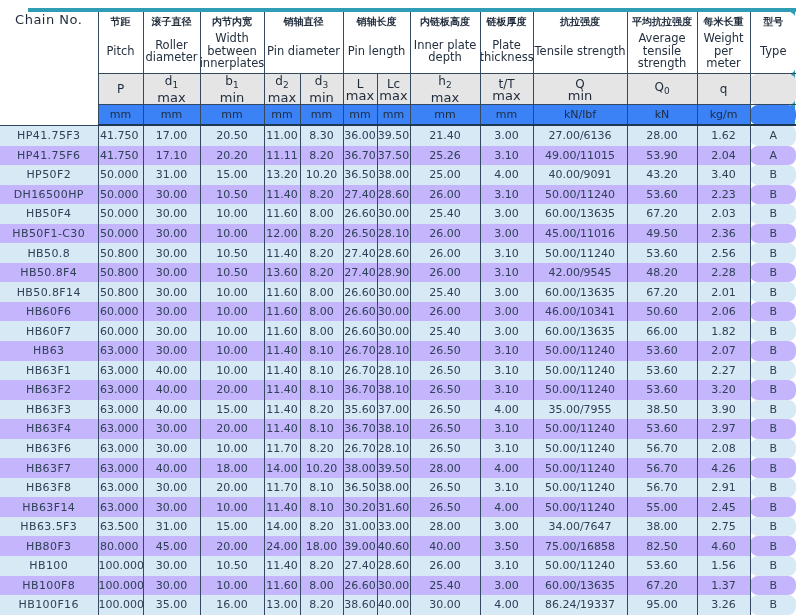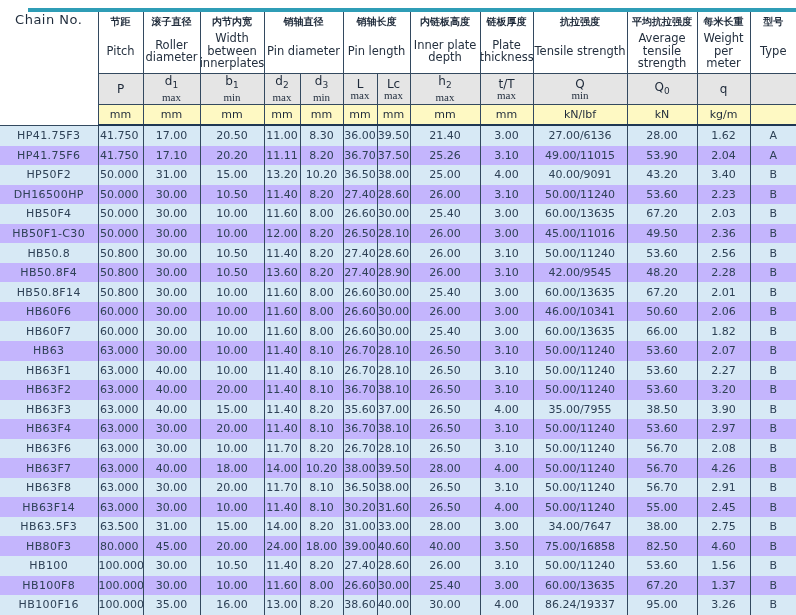--- a/index.html
+++ b/index.html
@@ -8,41 +8,41 @@
   .sheet{position:relative;width:796px;height:615px;background:#fff;}
 
   .topline{position:absolute;left:28px;top:8px;width:768px;height:4px;background:#2f9db6;}
   .rightline{position:absolute;left:791px;top:8px;width:4px;height:116px;background:#2f9db6;}
 
   table.spec{position:absolute;left:0;top:12px;width:796px;border-collapse:collapse;table-layout:fixed;}
   .spec th,.spec td{padding:0;margin:0;overflow:hidden;font-weight:normal;}
 
   
   .spec th,.spec td{border-right:1px solid #33495f;}
-  .spec th:last-child,.spec td:last-child{border-right:none;}
+  .spec th:last-child,.spec td:last-child{border-right:none;border-radius:8px;}
 
   
   tr.titles th{height:61px;vertical-align:top;border-bottom:1px solid #33495f;
                color:#1e2a3a;background:#fff;}
   .tcell{display:flex;flex-direction:column;height:61px;align-items:center;}
   .zh{font-size:10px;font-weight:bold;letter-spacing:0;padding-top:3px;white-space:nowrap;color:#1e2a3a;}
   .en{flex:1;display:flex;flex-direction:column;justify-content:center;
       font-size:11.5px;line-height:12.5px;text-align:center;color:#24303f;}
 
   th.chainno{border-bottom:none;font-size:13px;color:#1e2a3a;letter-spacing:.5px;vertical-align:middle;}
 
   
   tr.syms th{height:30px;background:#e5e5e5;border-bottom:1px solid #33495f;
              font-size:12px;line-height:12px;color:#1e2a3a;vertical-align:middle;text-align:center;}
   tr.syms sub{font-size:9px;}
-  .qual{display:block;font-size:11px;line-height:11px;font-family:Liberation Serif, serif;}
+  .qual{display:block;font-size:13px;line-height:11px;}
 
   
   tr.units th{height:19px;font-size:11px;color:#1e2a3a;text-align:center;vertical-align:middle;
-              border-bottom:2px solid #1f3753;background:#fef9c3;}
+              border-bottom:2px solid #1f3753;background:#3b82f6;}
 
   
   tbody td{height:19.55px;font-size:11px;color:#2e4156;text-align:center;vertical-align:middle;
            white-space:nowrap;}
   tbody tr.odd{background:#d7e9f5;}
   tbody tr.even{background:#c4b5fd;}
   tbody td.cno{letter-spacing:.4px;}
   tbody td.pcol{text-align:right;padding-right:4px;margin-top:27px;}
 </style>
 </head>

